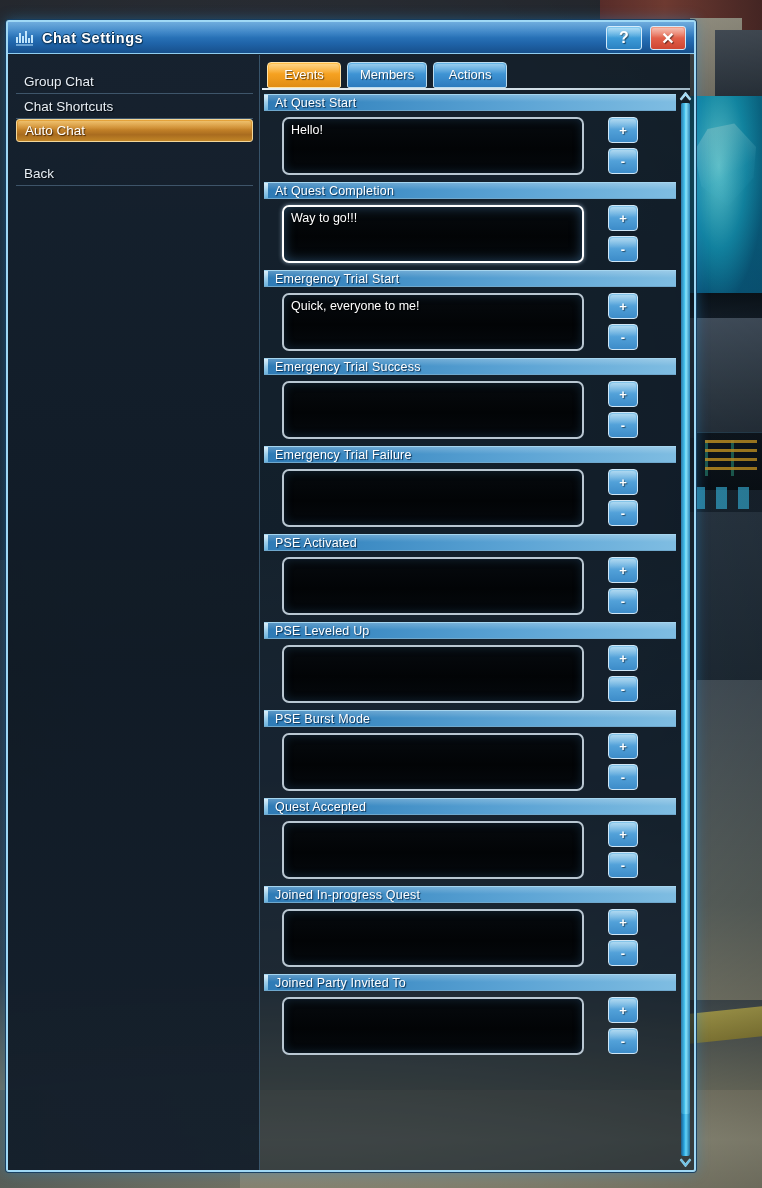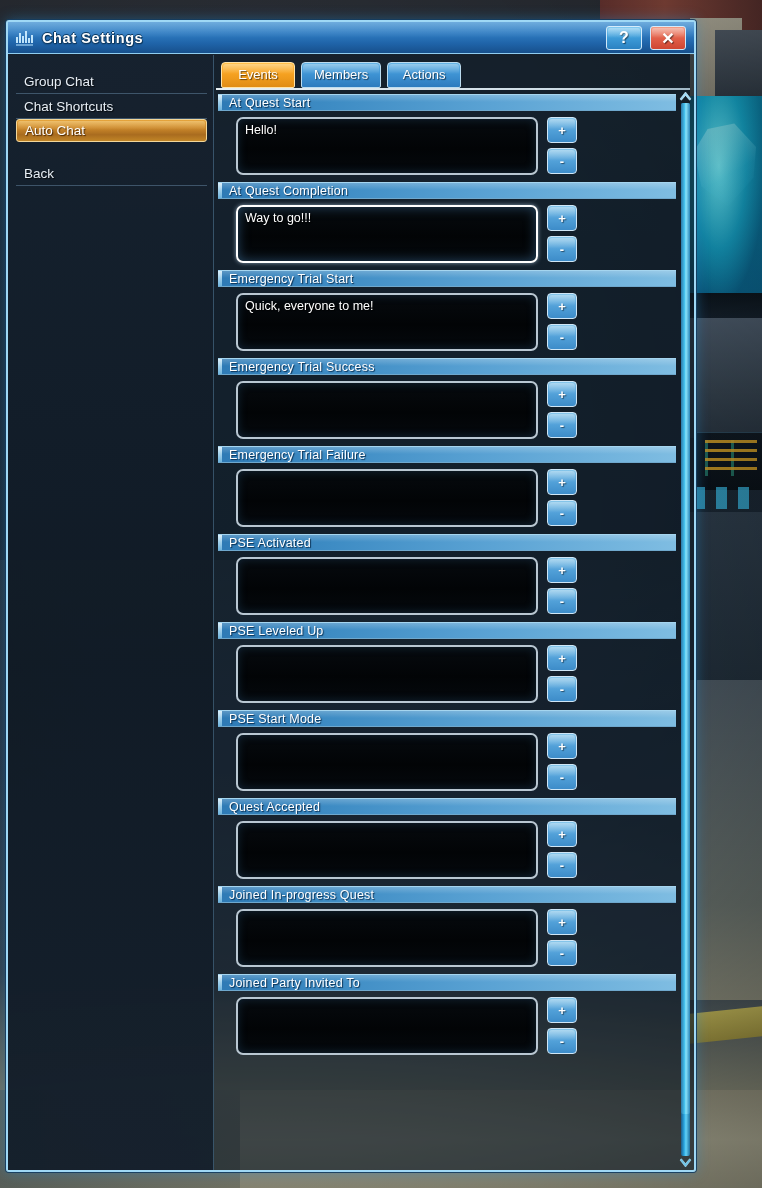--- a/index.html
+++ b/index.html
@@ -163,21 +163,21 @@
   }
 
   
   #body-area {
     position: absolute; left: 0; right: 0; top: 33px; bottom: 0;
     display: flex;
   }
 
   
   #sidebar {
-    width: 206px; flex: none;
+    width: 252px; flex: none;
     background: linear-gradient(180deg, rgba(22,34,47,.93), rgba(16,26,37,.93) 55%, rgba(20,31,43,.93));
     border-right: 1px solid rgba(120,180,220,.35);
     padding: 14px 6px 0 8px;
   }
   .side-item {
     position: relative;
     height: 25px; line-height: 25px;
     padding-left: 8px;
     font-size: 13.5px; color: #e7eef5;
     border-bottom: 1px solid rgba(130,170,205,.38);
@@ -273,21 +273,21 @@
   .sec-title {
     font-size: 12.5px; color: #ffffff; position: relative; z-index:2;
     text-shadow: 1px 1px 1px rgba(0,30,60,.85);
     letter-spacing: .2px;
     white-space: nowrap;
   }
 
   .sec-body {
     display: flex; align-items: flex-start;
     padding: 6px 0 4px 18px;
-    gap: 9px;
+    gap: 24px;
   }
   .msg-box {
     width: 302px; height: 58px;
     background: linear-gradient(180deg, #060a0e, #020406 55%, #05090d);
     border: 2px solid #b9c7d2;
     border-radius: 7px;
     padding: 4px 7px;
     font-size: 12.5px; color: #ffffff;
     text-shadow: 1px 1px 1px rgba(0,0,0,.9);
     overflow: hidden;
@@ -478,21 +478,21 @@
               <div class="sec-body">
                 <div class="msg-box"></div>
                 <div class="btn-col">
                   <div class="pm-btn">+</div>
                   <div class="pm-btn">-</div>
                 </div>
               </div>
             </div>
             <div class="section">
               <div class="sec-head">
-                <span class="sec-title">PSE Start Mode</span>
+                <span class="sec-title">PSE Burst Mode</span>
               </div>
               <div class="sec-body">
                 <div class="msg-box"></div>
                 <div class="btn-col">
                   <div class="pm-btn">+</div>
                   <div class="pm-btn">-</div>
                 </div>
               </div>
             </div>
             <div class="section">

